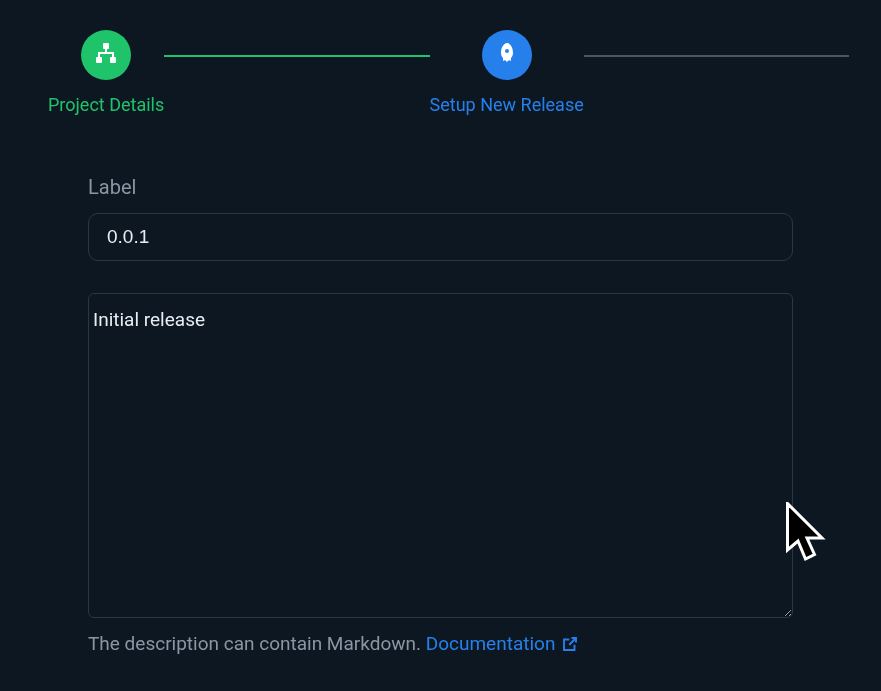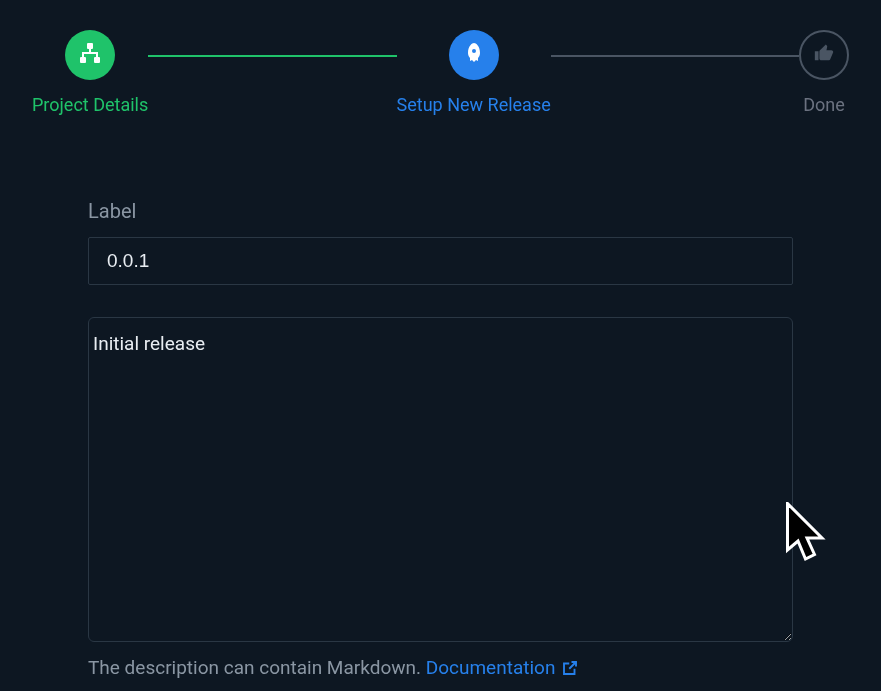--- a/index.html
+++ b/index.html
@@ -66,30 +66,29 @@
       flex: 1;
       height: 2px;
       margin-top: 25px;
     }
     .connector.completed {
       background: #1fc36a;
     }
     .connector.pending {
       background: #4a5563;
     }
-    .step-1 { margin-left: 0; }
+    .step-1 { margin-left: 16px; }
     .step-3 { margin-right: 0; }
     
     
     .form-container {
       padding: 60px 88px 0 88px;
     }
     .form-group {
       margin-bottom: 32px;
-      margin-top: 24px;
     }
     .form-label {
       color: #8a96a3;
       font-size: 20px;
       display: flex;
       align-items: center;
       gap: 8px;
       margin-bottom: 14px;
     }
     .help-icon {
@@ -97,21 +96,21 @@
       height: 22px;
       display: inline-flex;
       align-items: center;
       justify-content: center;
       cursor: pointer;
     }
     .text-input {
       width: 100%;
       background: #0d1722;
       border: 1px solid #2a3744;
-      border-radius: 2px;
+      border-radius: 10px;
       color: #e8edf2;
       font-size: 19px;
       padding: 12px 18px;
       outline: none;
     }
     .textarea-input {
       width: 100%;
       height: 325px;
       background: #0d1722;
       border: 1px solid #2a3744;
@@ -175,30 +174,20 @@
         <svg width="24" height="24" viewBox="0 0 24 24" fill="white">
           <path d="M12 2 C14 2 18 5 18 12 C18 14 17 16 16 17 L16 20 L14 19 L12 21 L10 19 L8 20 L8 17 C7 16 6 14 6 12 C6 5 10 2 12 2 Z M12 8 A2 2 0 1 0 12 12 A2 2 0 1 0 12 8 Z"></path>
         </svg>
       </span>
     </div>
     <div class="step-label active">Setup New Release</div>
   </div>
 
   <div class="connector pending"></div>
 
-  <div class="step step-3">
-    <div class="step-circle pending">
-      <span>
-        <svg width="22" height="22" viewBox="0 0 24 24" fill="#4a5563">
-          <path d="M2 20 L6 20 L6 10 L2 10 Z M22 11 C22 9.9 21.1 9 20 9 L14.7 9 L15.5 5.1 L15.5 4.8 C15.5 4.4 15.3 4 15 3.7 L14 2.7 L7.6 9.1 C7.2 9.5 7 10 7 10.5 L7 18 C7 19.1 7.9 20 9 20 L17 20 C17.8 20 18.5 19.5 18.8 18.8 L21.8 11.8 C21.9 11.6 22 11.3 22 11 Z"></path>
-        </svg>
-      </span>
-    </div>
-    <div class="step-label pending">Done</div>
-  </div>
 </div>
 
 <div class="form-container">
 
   <div class="form-group">
     <div class="form-label">
       <span>Label</span>
     </div>
     <input type="text" class="text-input" value="0.0.1" style="">
   </div>

